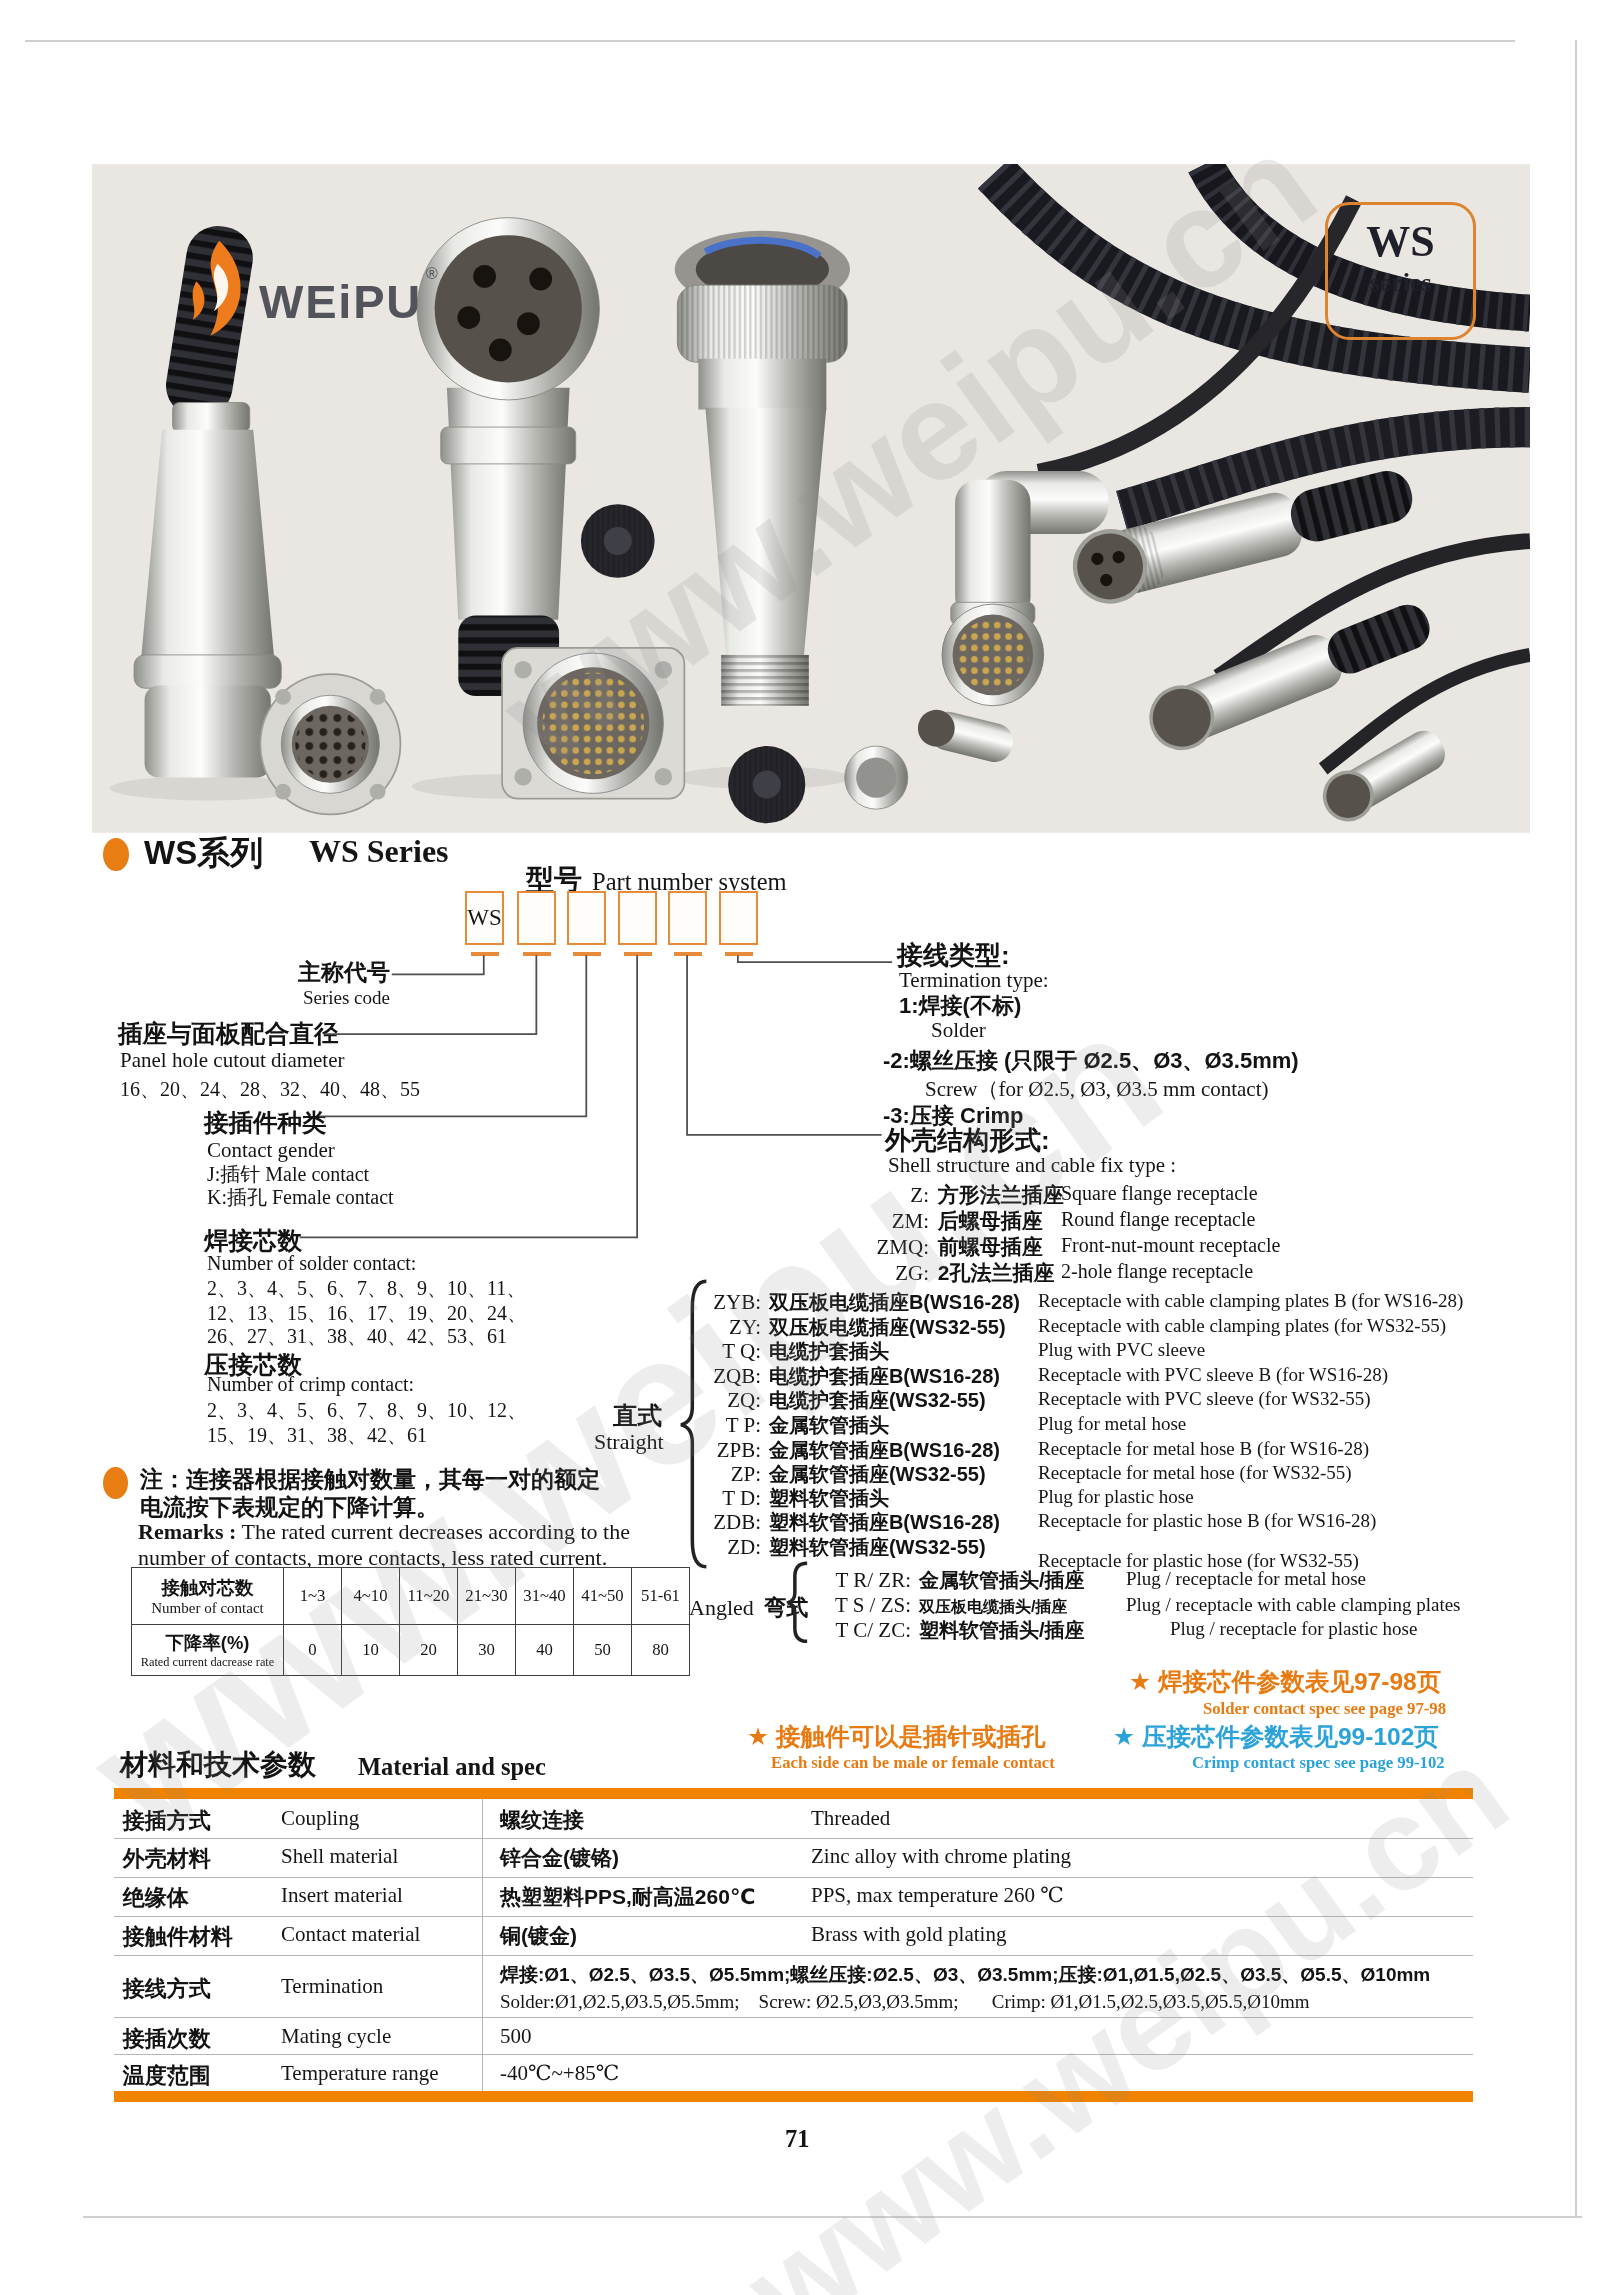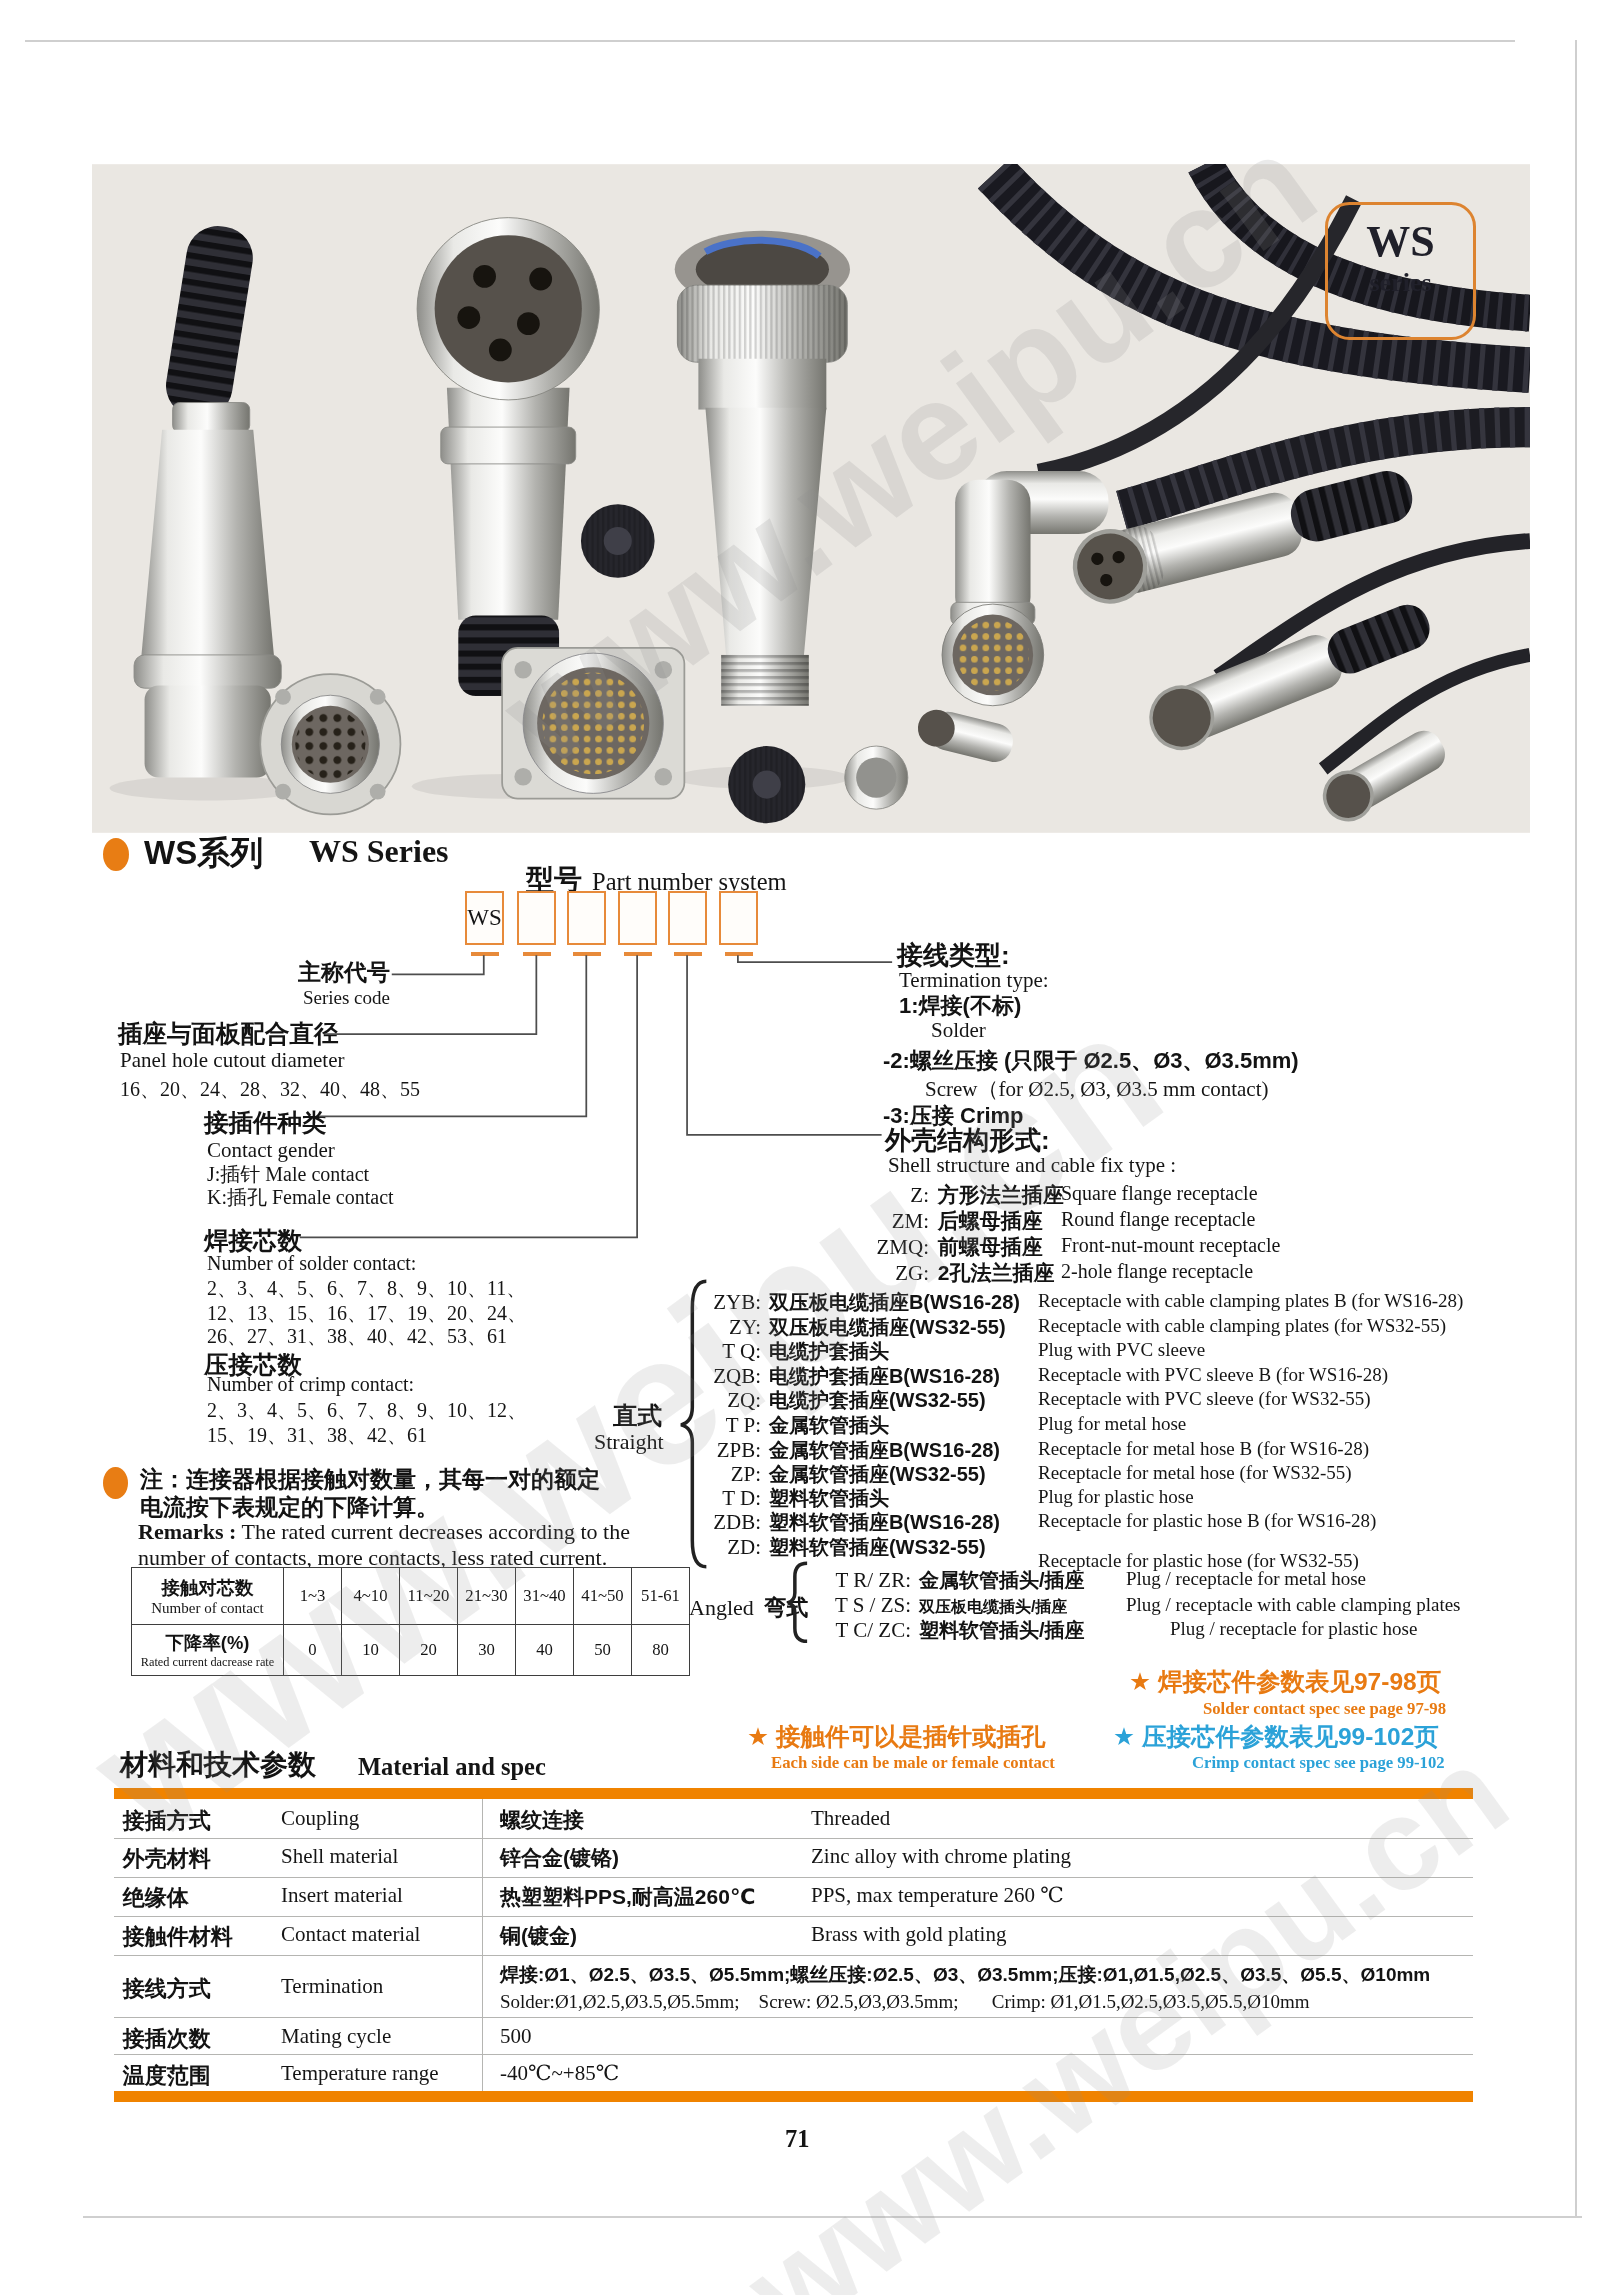--- a/index.html
+++ b/index.html
@@ -195,20 +195,29 @@
         <rect x="1230" y="565" width="200" height="64" rx="24" fill="url(#mh)"></rect>
         <circle cx="1238" cy="597" r="35" fill="#57524b" stroke="#9f9f9a" stroke-width="4"></circle>
         <rect x="1420" y="572" width="120" height="52" rx="24" fill="url(#ribsH)"></rect>
       </g>
       <g transform="rotate(-30 1470 700)">
         <rect x="1420" y="676" width="130" height="48" rx="20" fill="url(#mh)"></rect>
         <circle cx="1428" cy="700" r="27" fill="#56514b" stroke="#9f9f9a" stroke-width="4"></circle>
       </g>
     </svg>
 
+    <div class="abs" style="left:92px;top:75px;width:316px;height:114px;">
+      <svg width="66" height="110" viewBox="0 0 75 125" class="abs" style="left:0;top:0;">
+        <path d="M40,2 C12,40 56,58 30,110 C76,86 72,32 40,2 Z" fill="#ee7c1c"></path>
+        <path d="M38,28 C26,48 46,58 34,82 C56,66 54,42 38,28 Z" fill="#fdf6ee"></path>
+        <path d="M14,48 C4,66 16,76 10,92 C28,80 26,60 14,48 Z" fill="#ee7c1c"></path>
+      </svg>
+      <span class="abs cn" style="left:75px;top:35px;font-size:47px;font-weight:700;letter-spacing:1.8px;color:#53535b;">WEiPU</span>
+      <span class="abs cn" style="left:242px;top:26px;font-size:16px;color:#53535b;">®</span>
+    </div>
 
     <div class="abs" style="left:1233px;top:38px;width:151px;height:138px;border:3.5px solid #dd8430;border-radius:24.5px;text-align:center;box-sizing:border-box;">
       <div class="enb" style="font-size:44px;margin-top:10.5px;color:#20202a;">WS</div>
       <div class="enb" style="font-size:26px;margin-top:1.8px;color:#20202a;">series</div>
     </div>
   </div>
 
   <div class="wm" style="left:473px;top:666px;font-size:140px;opacity:0.18;">www.weipu.cn</div>
   <div class="wm" style="left:53px;top:1709px;font-size:184px;opacity:0.15;">www.weipu.cn</div>
   <div class="wm" style="left:719px;top:2244px;font-size:131px;opacity:0.15;">www.weipu.cn</div>

